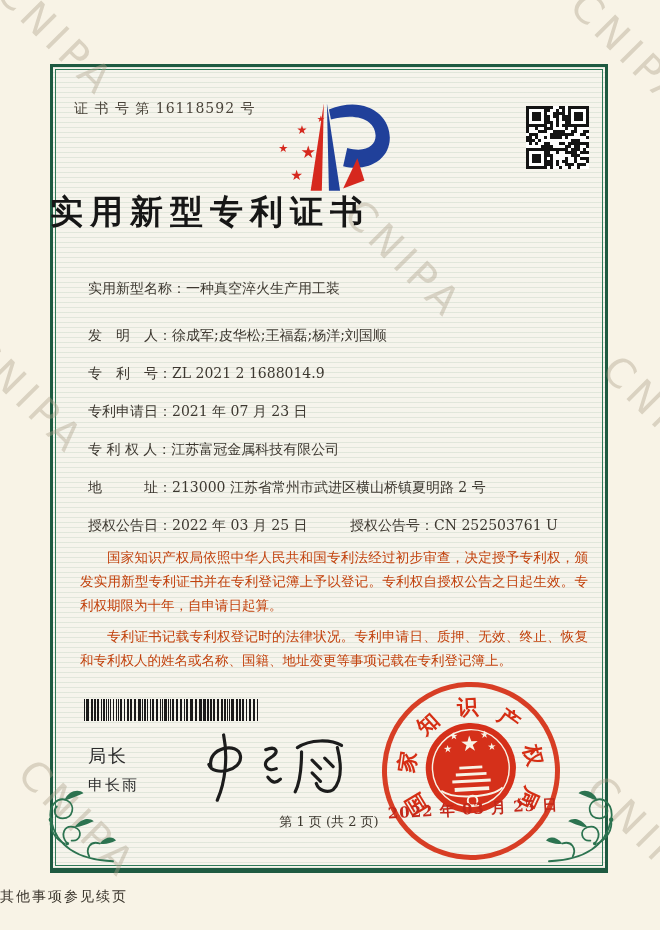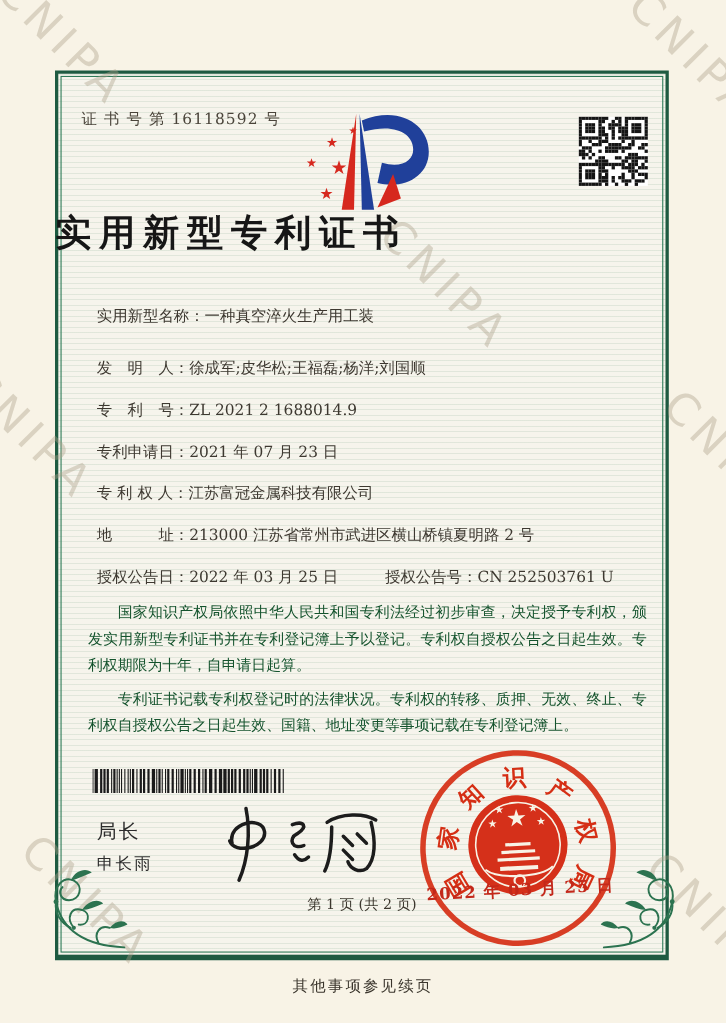--- a/index.html
+++ b/index.html
@@ -38,41 +38,41 @@
   .title{
     position:absolute;left:50px;top:190px;width:558px;text-align:left;
     font-size:33px;font-weight:700;letter-spacing:7px;color:#161616;
   }
   .fields{position:absolute;left:88px;top:269px;width:500px;font-size:14px;color:#3d3830;}
   .frow{height:38px;line-height:38px;white-space:nowrap;position:relative;}
   .frow.first{margin-bottom:9px;}
   .frow .pair2{position:absolute;left:262px;top:0;}
   .body-text{
     position:absolute;left:80px;top:545px;width:508px;
-    font-size:13.5px;line-height:24px;color:#14532d;text-align:justify;
+    font-size:13.5px;line-height:24px;color:#c2410c;text-align:justify;
   }
   .body-text p{margin:0 0 7px 0;text-indent:2em;}
   .barcode{position:absolute;left:84px;top:699px;width:180px;height:22px;}
   .signer-title{position:absolute;left:88px;top:744px;font-size:18px;color:#2c2c2c;letter-spacing:2px;}
   .signer-name{position:absolute;left:88px;top:776px;font-size:15px;color:#2c2c2c;letter-spacing:2px;}
   .autograph{position:absolute;left:192px;top:726px;width:158px;height:80px;}
   
   .seal{position:absolute;left:382px;top:682px;width:178px;height:178px;transform:rotate(-3deg);}
   .seal-ring{position:absolute;inset:0;border:5px solid rgba(213,46,20,0.92);border-radius:50%;}
   .seal-char{
     position:absolute;left:50%;top:50%;width:26px;height:26px;margin:-13px 0 0 -13px;
     text-align:center;line-height:26px;font-size:21px;font-weight:700;color:#d52e14;
   }
   .emblem{position:absolute;left:41px;top:38px;width:96px;height:96px;}
   .seal-date{
     position:absolute;left:-6px;top:118px;width:190px;text-align:center;
     font-size:15px;font-weight:700;color:#c3281a;letter-spacing:1px;white-space:nowrap;
   }
   .page-no{position:absolute;left:50px;top:813px;width:558px;text-align:center;font-size:13px;color:#3c372e;}
-  .note{position:absolute;left:0;top:888px;width:660px;text-align:center;font-size:14px;color:#3a352c;letter-spacing:2px;}
+  .note{position:absolute;left:0;top:888px;width:660px;text-align:left;font-size:14px;color:#3a352c;letter-spacing:2px;}
 </style>
 </head>
 <body>
 
 <div class="wm" style="left:-18px;top:14px;">CNIPA</div>
 <div class="wm" style="left:556px;top:28px;">CNIPA</div>
 <div class="wm" style="left:330px;top:236px;">CNIPA</div>
 <div class="wm" style="left:-48px;top:372px;">CNIPA</div>
 <div class="wm" style="left:588px;top:392px;">CNIPA</div>
 <div class="wm" style="left:4px;top:796px;">CNIPA</div>
@@ -408,21 +408,21 @@
     <div class="frow">
       <span>授权公告日：</span><span>2022 年 03 月 25 日</span>
       <span class="pair2">
         <span>授权公告号：</span><span>CN 252503761 U</span>
       </span>
     </div>
   </div>
 
   <div class="body-text">
     <p>国家知识产权局依照中华人民共和国专利法经过初步审查，决定授予专利权，颁发实用新型专利证书并在专利登记簿上予以登记。专利权自授权公告之日起生效。专利权期限为十年，自申请日起算。</p>
-    <p>专利证书记载专利权登记时的法律状况。专利权的转移、质押、无效、终止、专利权自授权公告之日起生效、国籍、地址变更等事项记载在专利登记簿上。</p>
+    <p>专利证书记载专利权登记时的法律状况。专利申请日、质押、无效、终止、恢复和专利权人的姓名或名称、国籍、地址变更等事项记载在专利登记簿上。</p>
   </div>
 
   <div class="barcode"><svg viewBox="0 0 180 22" width="180" height="22">
         <rect x="0" y="0" width="1" height="22" fill="#1a1a1a"></rect>
         <rect x="2" y="0" width="3" height="22" fill="#1a1a1a"></rect>
         <rect x="7" y="0" width="2" height="22" fill="#1a1a1a"></rect>
         <rect x="10" y="0" width="2" height="22" fill="#1a1a1a"></rect>
         <rect x="13" y="0" width="2" height="22" fill="#1a1a1a"></rect>
         <rect x="17" y="0" width="1" height="22" fill="#1a1a1a"></rect>
         <rect x="19" y="0" width="2" height="22" fill="#1a1a1a"></rect>

